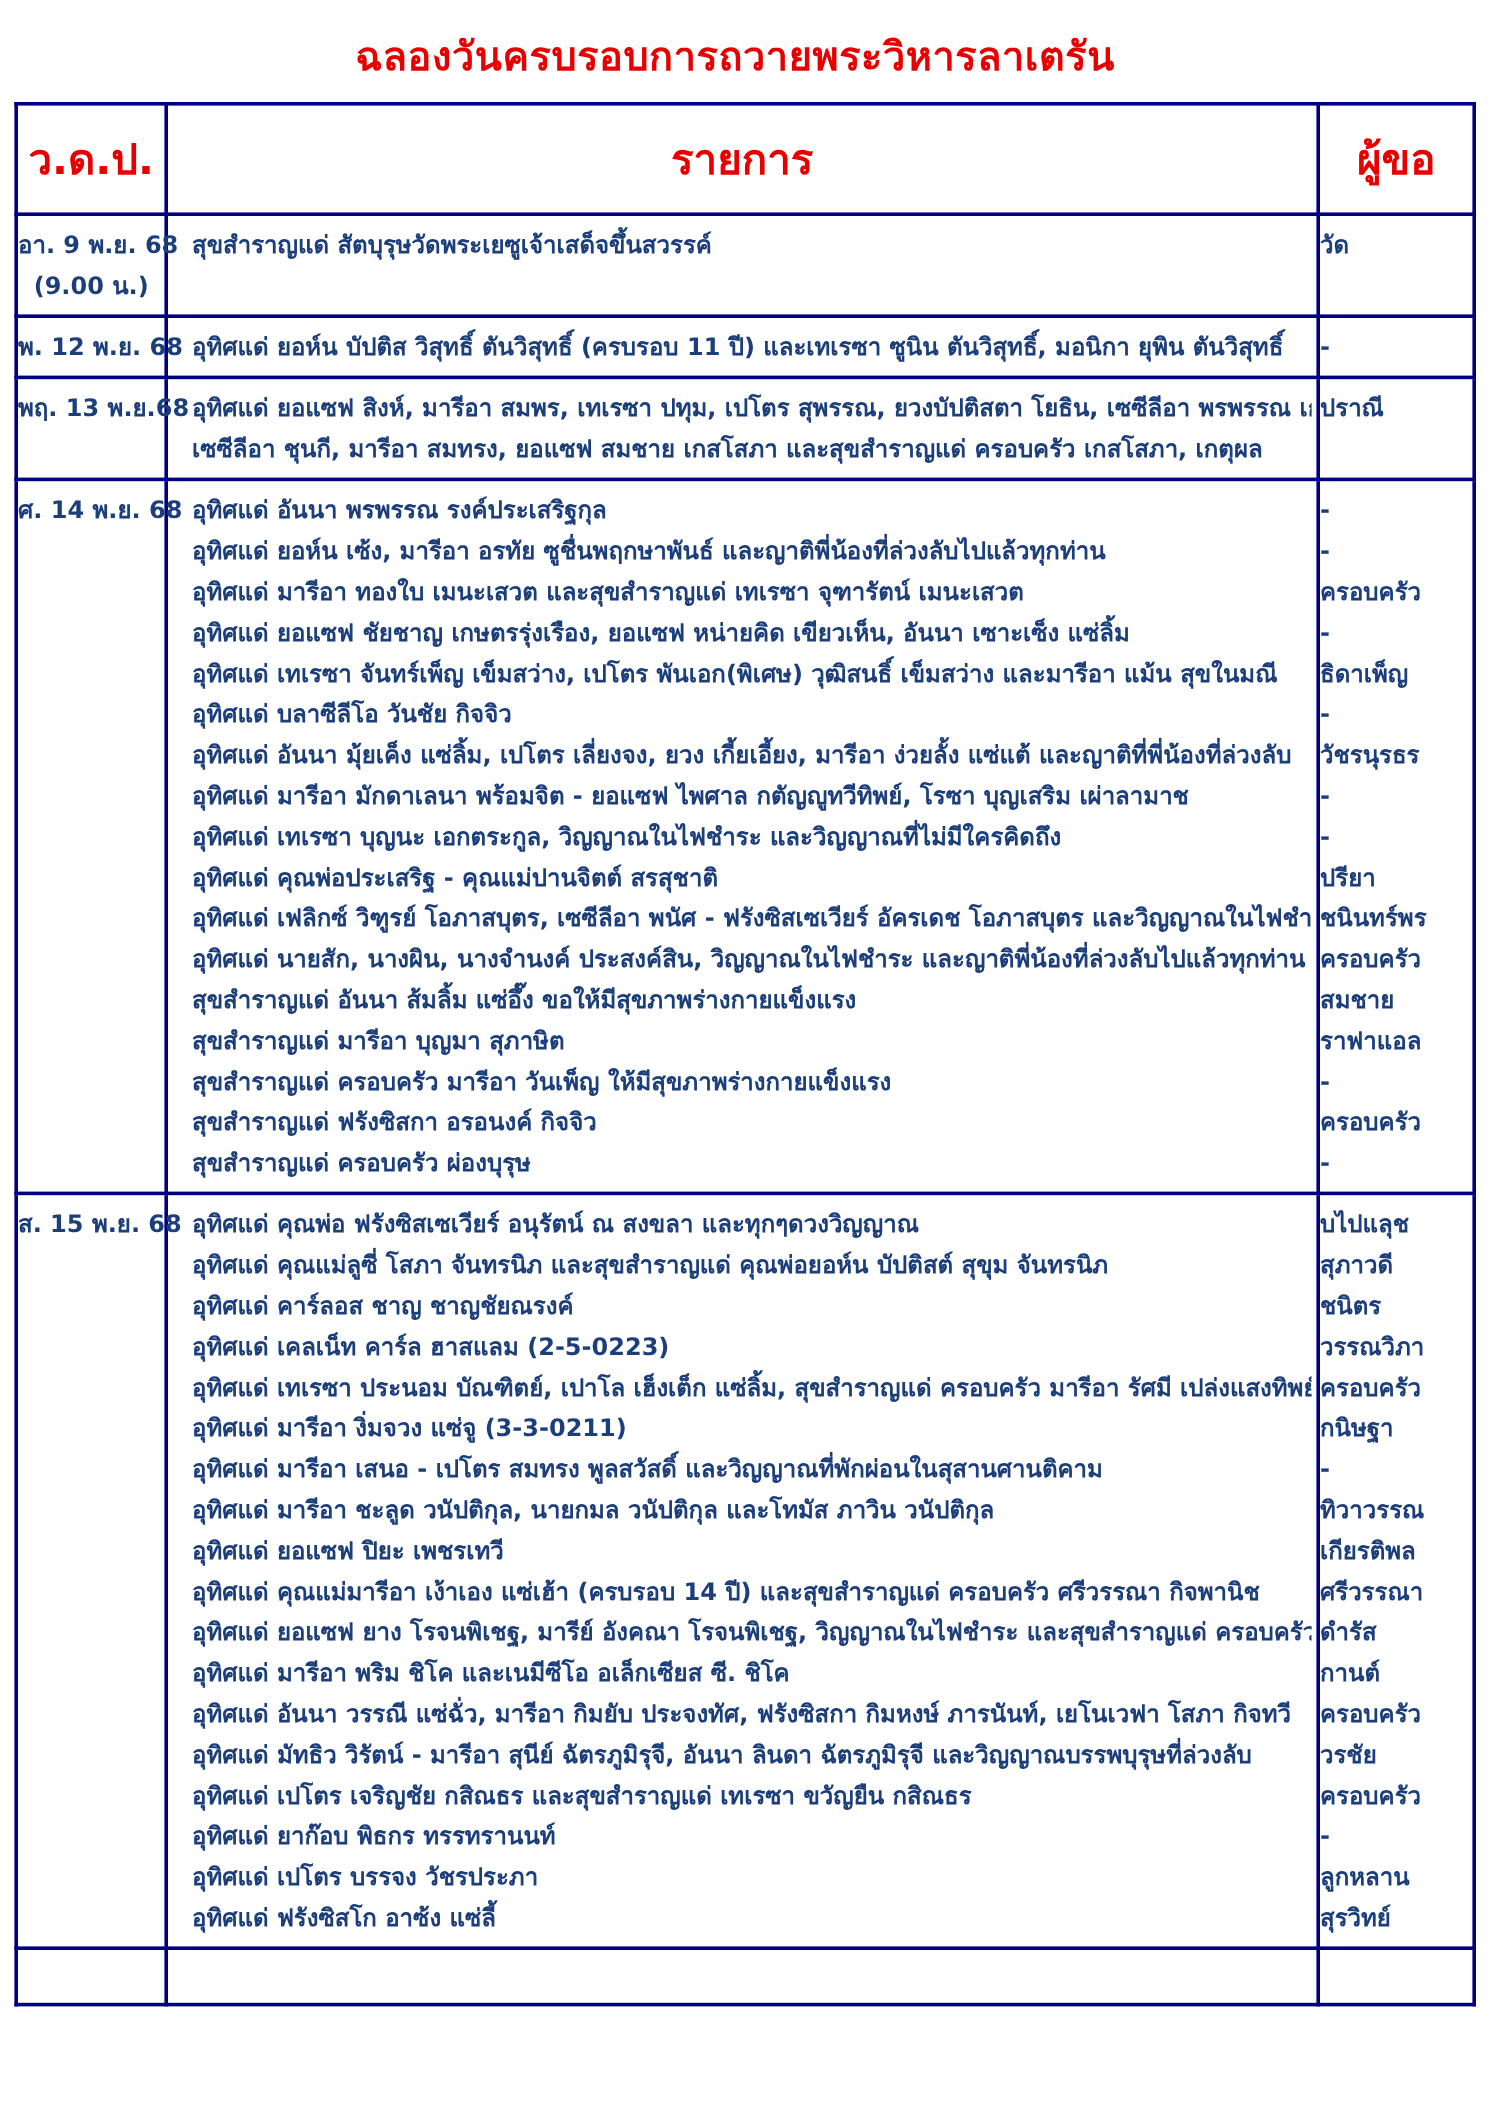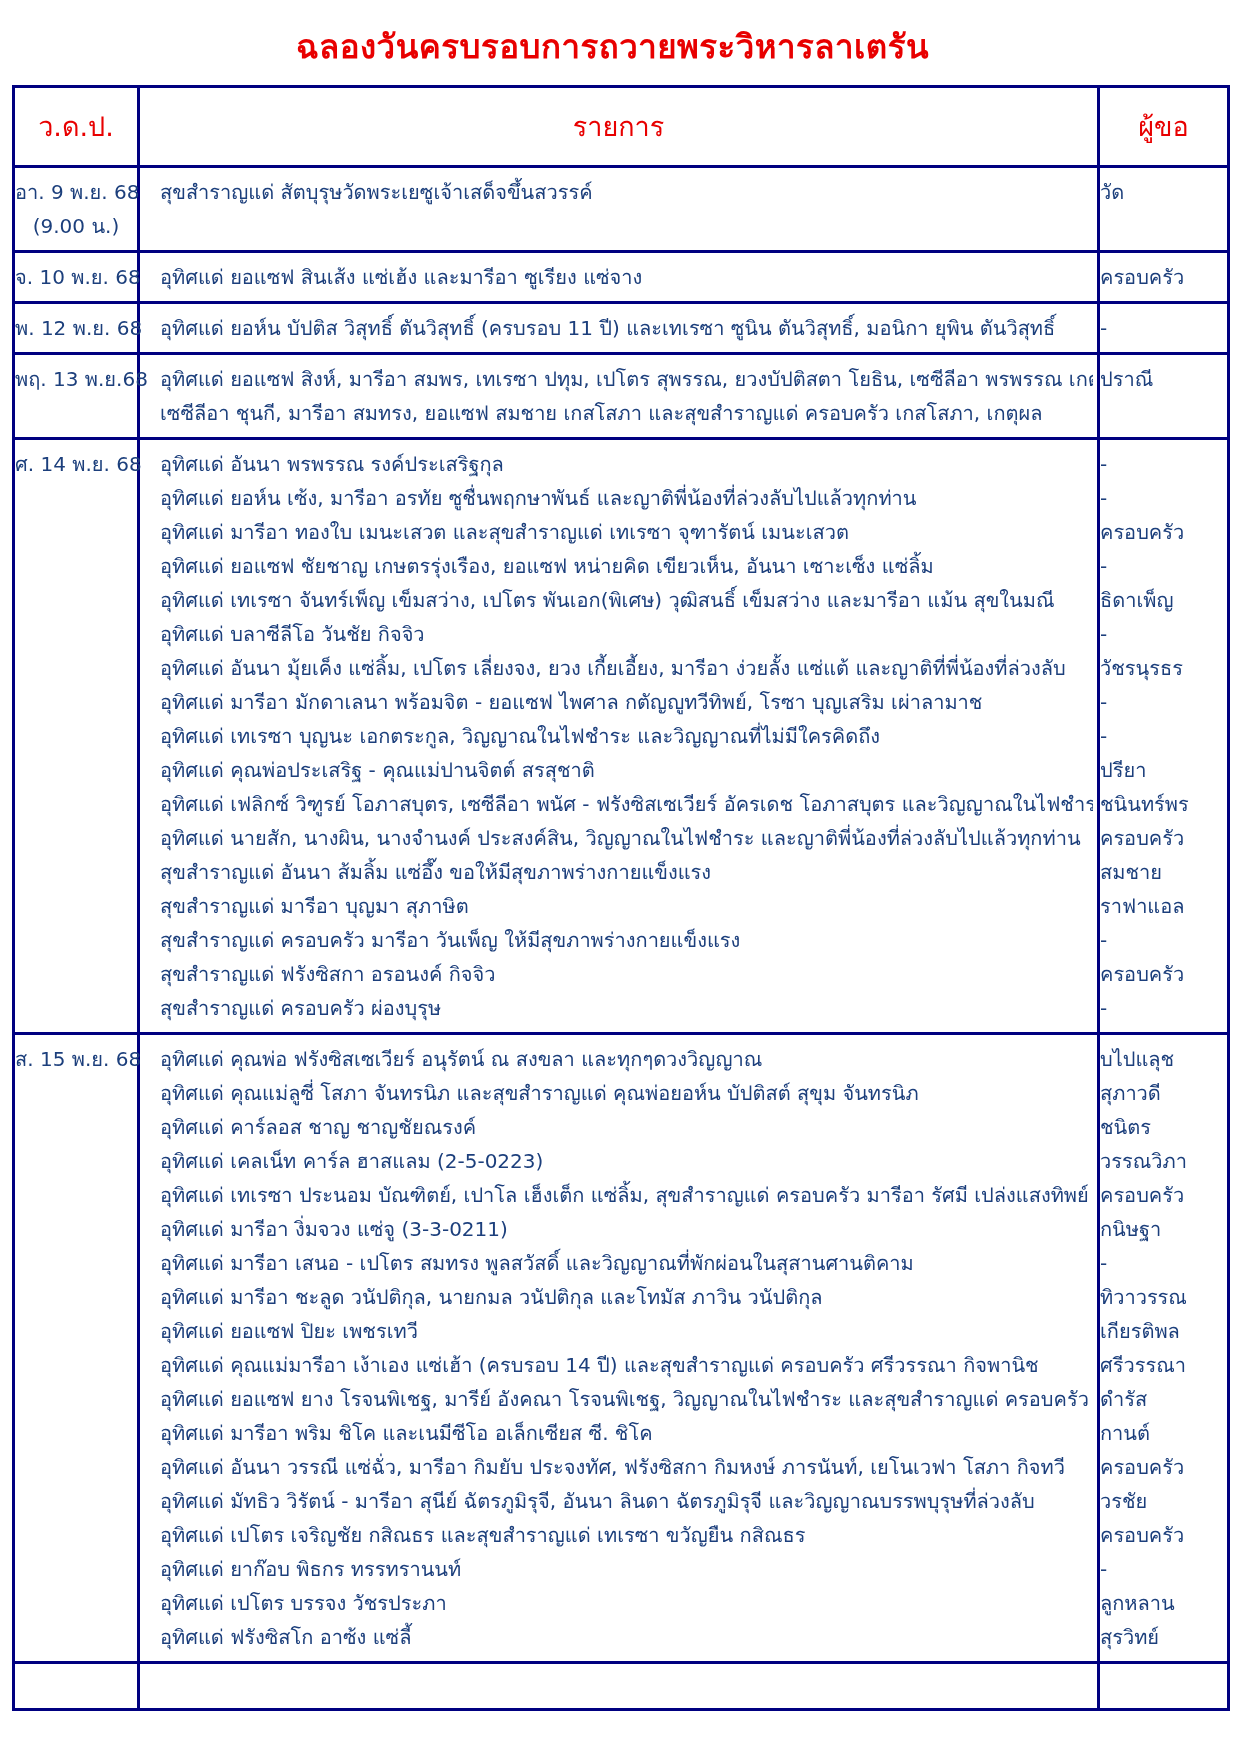--- a/index.html
+++ b/index.html
@@ -20,24 +20,24 @@
   }
   table.schedule col.c-date{width:125px;}
   table.schedule col.c-items{width:960px;}
   table.schedule col.c-req{width:130px;}
   th,td{
     border:3px solid #000080;
     vertical-align:top;
     background:#ffffff;
   }
   th{
-    color:#e80000;font-size:27px;font-weight:normal;
+    color:#e80000;font-size:35px;font-weight:bold;
     padding:17px 2px;text-align:center;
   }
-  td{padding:7px 0;}
+  td{padding:7px 0;font-weight:bold;}
   td.items-cell{padding-left:20px;padding-right:4px;}
   .date-line,.entry-line,.req-line{
     font-size:20px;line-height:34px;color:#1c3f7c;
     white-space:nowrap;
   }
   .date-line{text-align:center;}
   .entry-line{overflow:hidden;}
   .req-line{text-align:left;overflow:hidden;min-height:34px;}
   tr.empty-row td{height:30px;}
 </style>
@@ -65,31 +65,20 @@
         <tr>
       <td class="date-cell">
             <div class="date-line">อา. 9 พ.ย. 68</div>
             <div class="date-line">(9.00 น.)</div>
           </td>
       <td class="items-cell">
             <div class="entry-line">สุขสำราญแด่ สัตบุรุษวัดพระเยซูเจ้าเสด็จขึ้นสวรรค์</div>
           </td>
       <td class="req-cell">
             <div class="req-line">วัด</div>
-          </td>
-    </tr>
-        <tr>
-      <td class="date-cell">
-            <div class="date-line">จ. 10 พ.ย. 68</div>
-          </td>
-      <td class="items-cell">
-            <div class="entry-line">อุทิศแด่ ยอแซฟ สินเส้ง แซ่เฮ้ง และมารีอา ซูเรียง แซ่จาง</div>
-          </td>
-      <td class="req-cell">
-            <div class="req-line">ครอบครัว</div>
           </td>
     </tr>
         <tr>
       <td class="date-cell">
             <div class="date-line">พ. 12 พ.ย. 68</div>
           </td>
       <td class="items-cell">
             <div class="entry-line">อุทิศแด่ ยอห์น บัปติส วิสุทธิ์ ตันวิสุทธิ์ (ครบรอบ 11 ปี) และเทเรซา ซูนิน  ตันวิสุทธิ์, มอนิกา ยุพิน ตันวิสุทธิ์</div>
           </td>
       <td class="req-cell">

